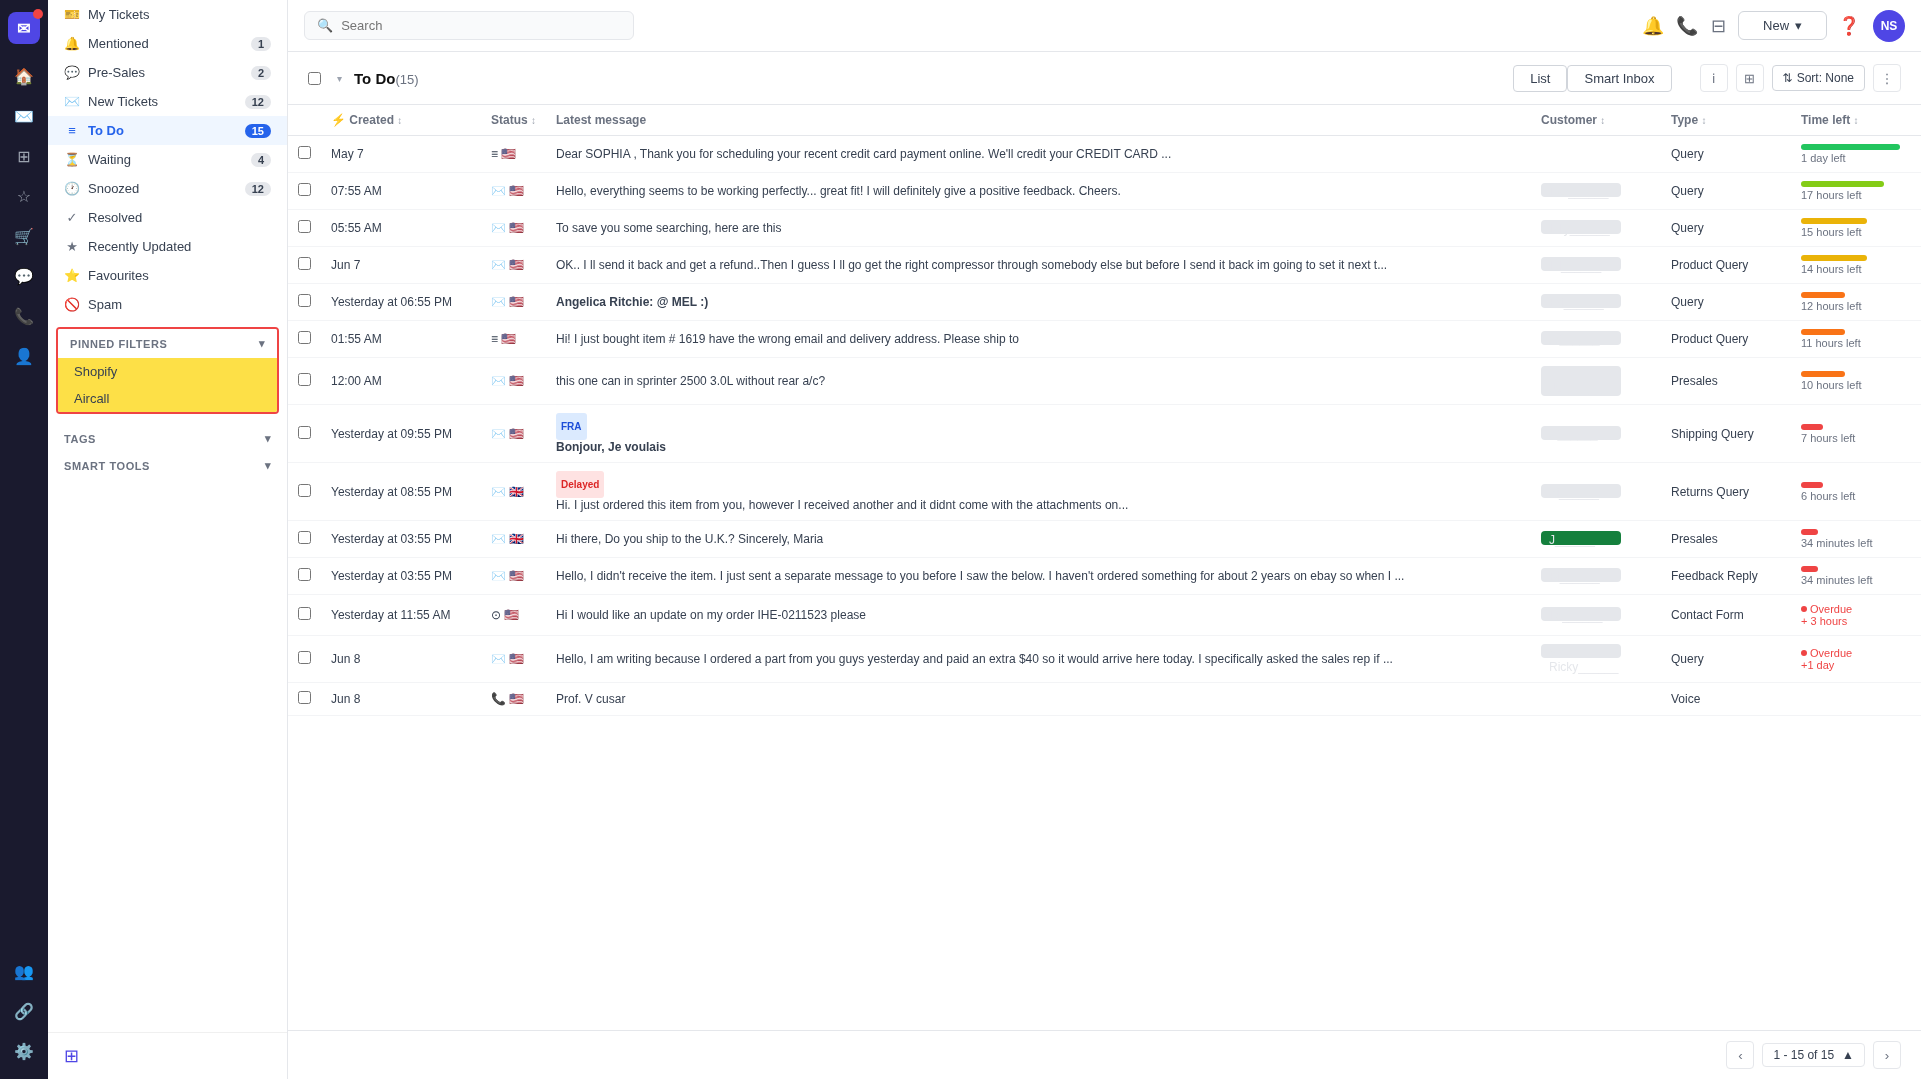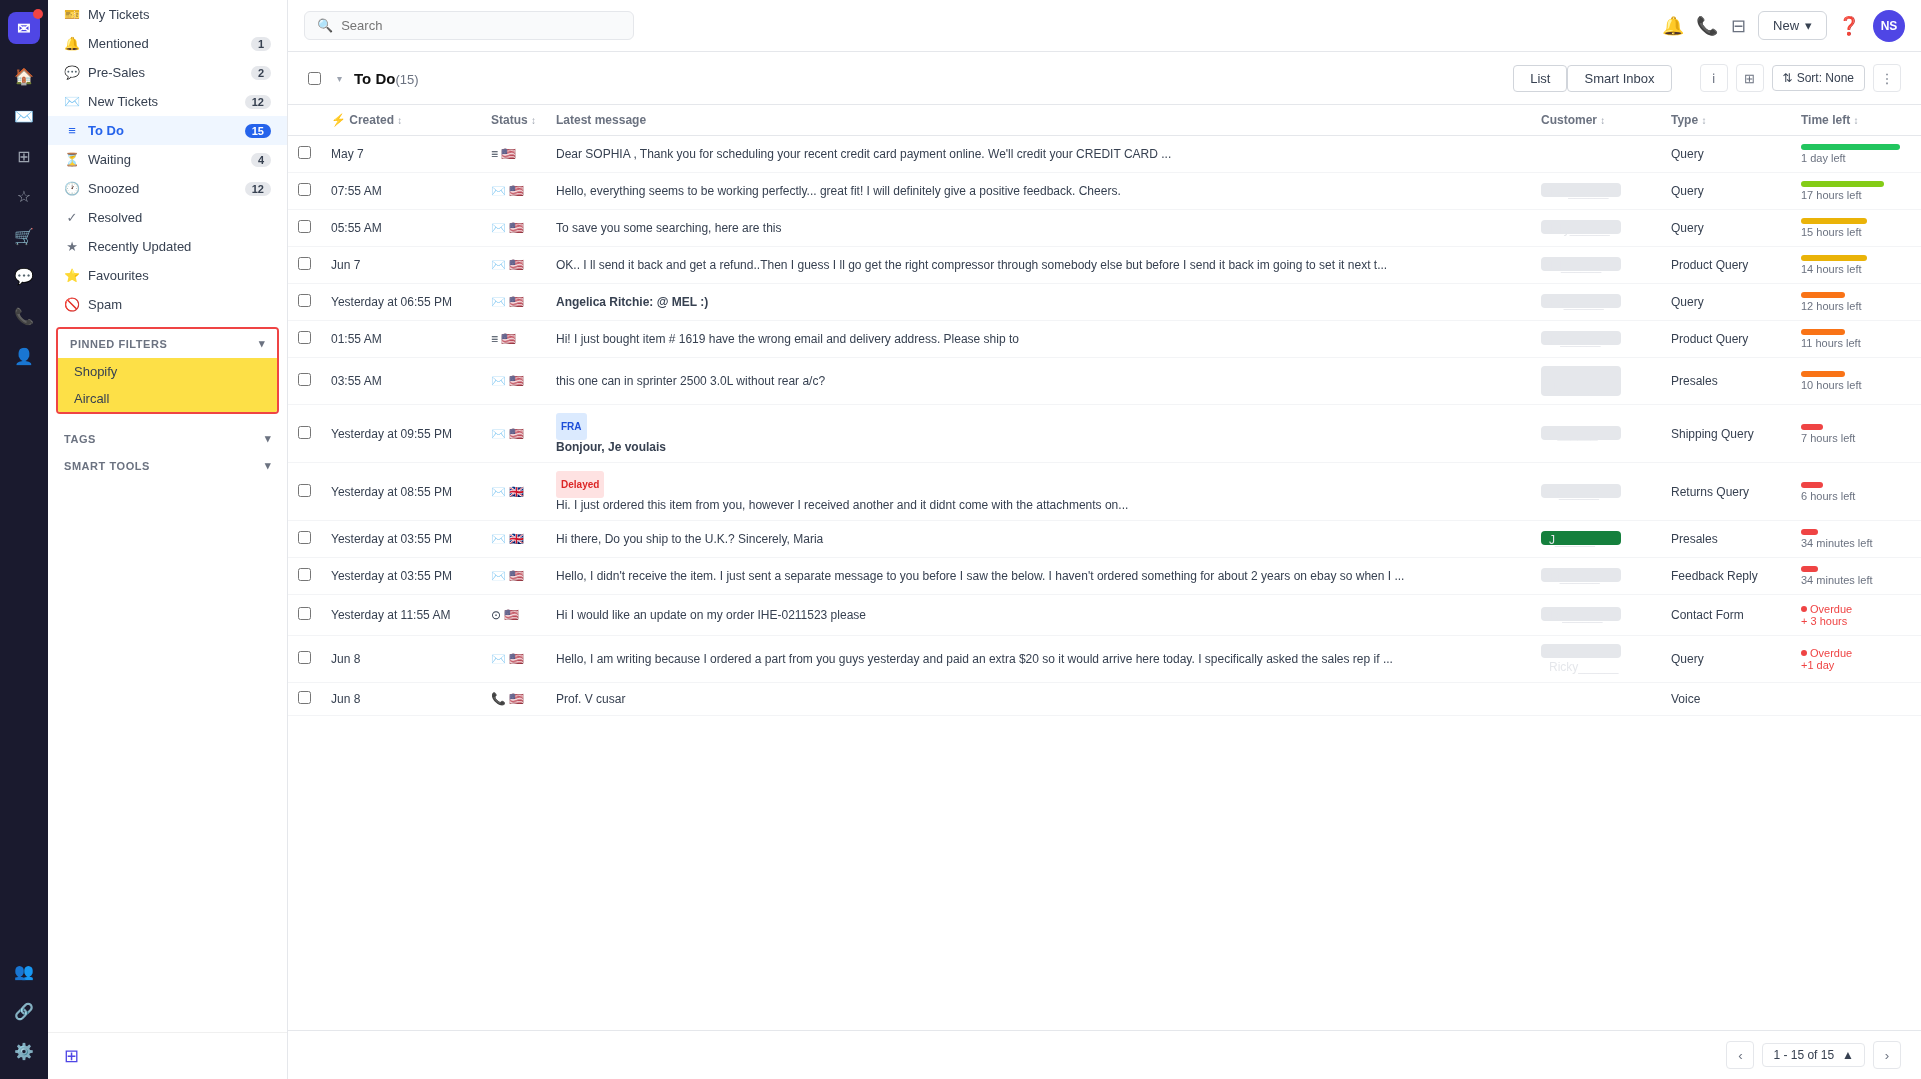--- a/index.html
+++ b/index.html
@@ -164,21 +164,21 @@
       border: none; background: transparent; outline: none;
       font-size: 13px; color: #374151; width: 100%;
     }
     .topbar-spacer { flex: 1; }
     .topbar-icons { display: flex; align-items: center; gap: 12px; }
     .topbar-icon { color: #6b7280; cursor: pointer; font-size: 18px; }
     .new-btn {
       background: white;
       border: 1px solid #d1d5db;
       border-radius: 6px;
-      padding: 6px 14px;
+      padding: 6px 24px;
       font-size: 13px;
       font-weight: 500;
       cursor: pointer;
       display: flex;
       align-items: center;
       gap: 6px;
       color: #374151;
     }
     .avatar {
       width: 32px; height: 32px;
@@ -527,30 +527,30 @@
               <td class="timeleft-cell">
                 <div class="time-bar orange"></div>
                 <div class="time-label">12 hours left</div>
               </td>
             </tr>
             <tr>
               <td class="checkbox-cell"><input type="checkbox" style=""></td>
               <td class="created-cell">01:55 AM</td>
               <td class="status-cell"><span style="font-size:12px;">≡ 🇺🇸</span></td>
               <td class="message-cell"><span class="message-preview ">Hi! I just bought item # 1619 have the wrong email and delivery address. Please ship to</span></td>
-              <td class="customer-cell"><span class="customer-name" style="background:#e5e7eb; border-radius:4px; padding:2px 8px; color:#e5e7eb;">Hi______</span></td>
+              <td class="customer-cell"><span class="customer-name" style="background:#e5e7eb; border-radius:4px; padding:2px 8px; color:#e5e7eb;font-style:italic;">Hi______</span></td>
               <td class="type-cell">Product Query</td>
               <td class="timeleft-cell">
                 <div class="time-bar orange"></div>
                 <div class="time-label">11 hours left</div>
               </td>
             </tr>
             <tr>
               <td class="checkbox-cell"><input type="checkbox" style=""></td>
-              <td class="created-cell">03:55 AM</td>
+              <td class="created-cell">12:00 AM</td>
               <td class="status-cell"><span style="font-size:12px;">✉️ 🇺🇸</span></td>
               <td class="message-cell"><span class="message-preview ">this one can in sprinter 2500 3.0L without rear a/c?</span></td>
               <td class="customer-cell"><span class="customer-name" style="background:#e5e7eb; border-radius:4px; padding:15px 8px; color:#e5e7eb;">Ja______</span></td>
               <td class="type-cell">Presales</td>
               <td class="timeleft-cell">
                 <div class="time-bar orange"></div>
                 <div class="time-label">10 hours left</div>
               </td>
             </tr>
             <tr>
@@ -610,21 +610,21 @@
               <td class="type-cell">Contact Form</td>
               <td class="timeleft-cell">
                 <div class="overdue-label"><span class="overdue-dot"></span>Overdue</div>
                 <div style="font-size:11px; color:#ef4444;">+ 3 hours</div>
               </td>
             </tr>
             <tr>
               <td class="checkbox-cell"><input type="checkbox" style=""></td>
               <td class="created-cell">Jun 8</td>
               <td class="status-cell"><span style="font-size:12px;">✉️ 🇺🇸</span></td>
-              <td class="message-cell"><span class="message-preview ">Hello, I am writing because I ordered a part from you guys yesterday and paid an extra $20 so it would arrive here today. I specifically asked the sales rep if ...</span></td>
+              <td class="message-cell"><span class="message-preview ">Hello, I am writing because I ordered a part from you guys yesterday and paid an extra $40 so it would arrive here today. I specifically asked the sales rep if ...</span></td>
               <td class="customer-cell"><span class="customer-name" style="background:#e5e7eb; border-radius:4px; padding:2px 8px; color:#e5e7eb;">Mr. Ricky______</span></td>
               <td class="type-cell">Query</td>
               <td class="timeleft-cell">
                 <div class="overdue-label"><span class="overdue-dot"></span>Overdue</div>
                 <div style="font-size:11px; color:#ef4444;">+1 day</div>
               </td>
             </tr>
             <tr>
               <td class="checkbox-cell"><input type="checkbox" style=""></td>
               <td class="created-cell">Jun 8</td>

